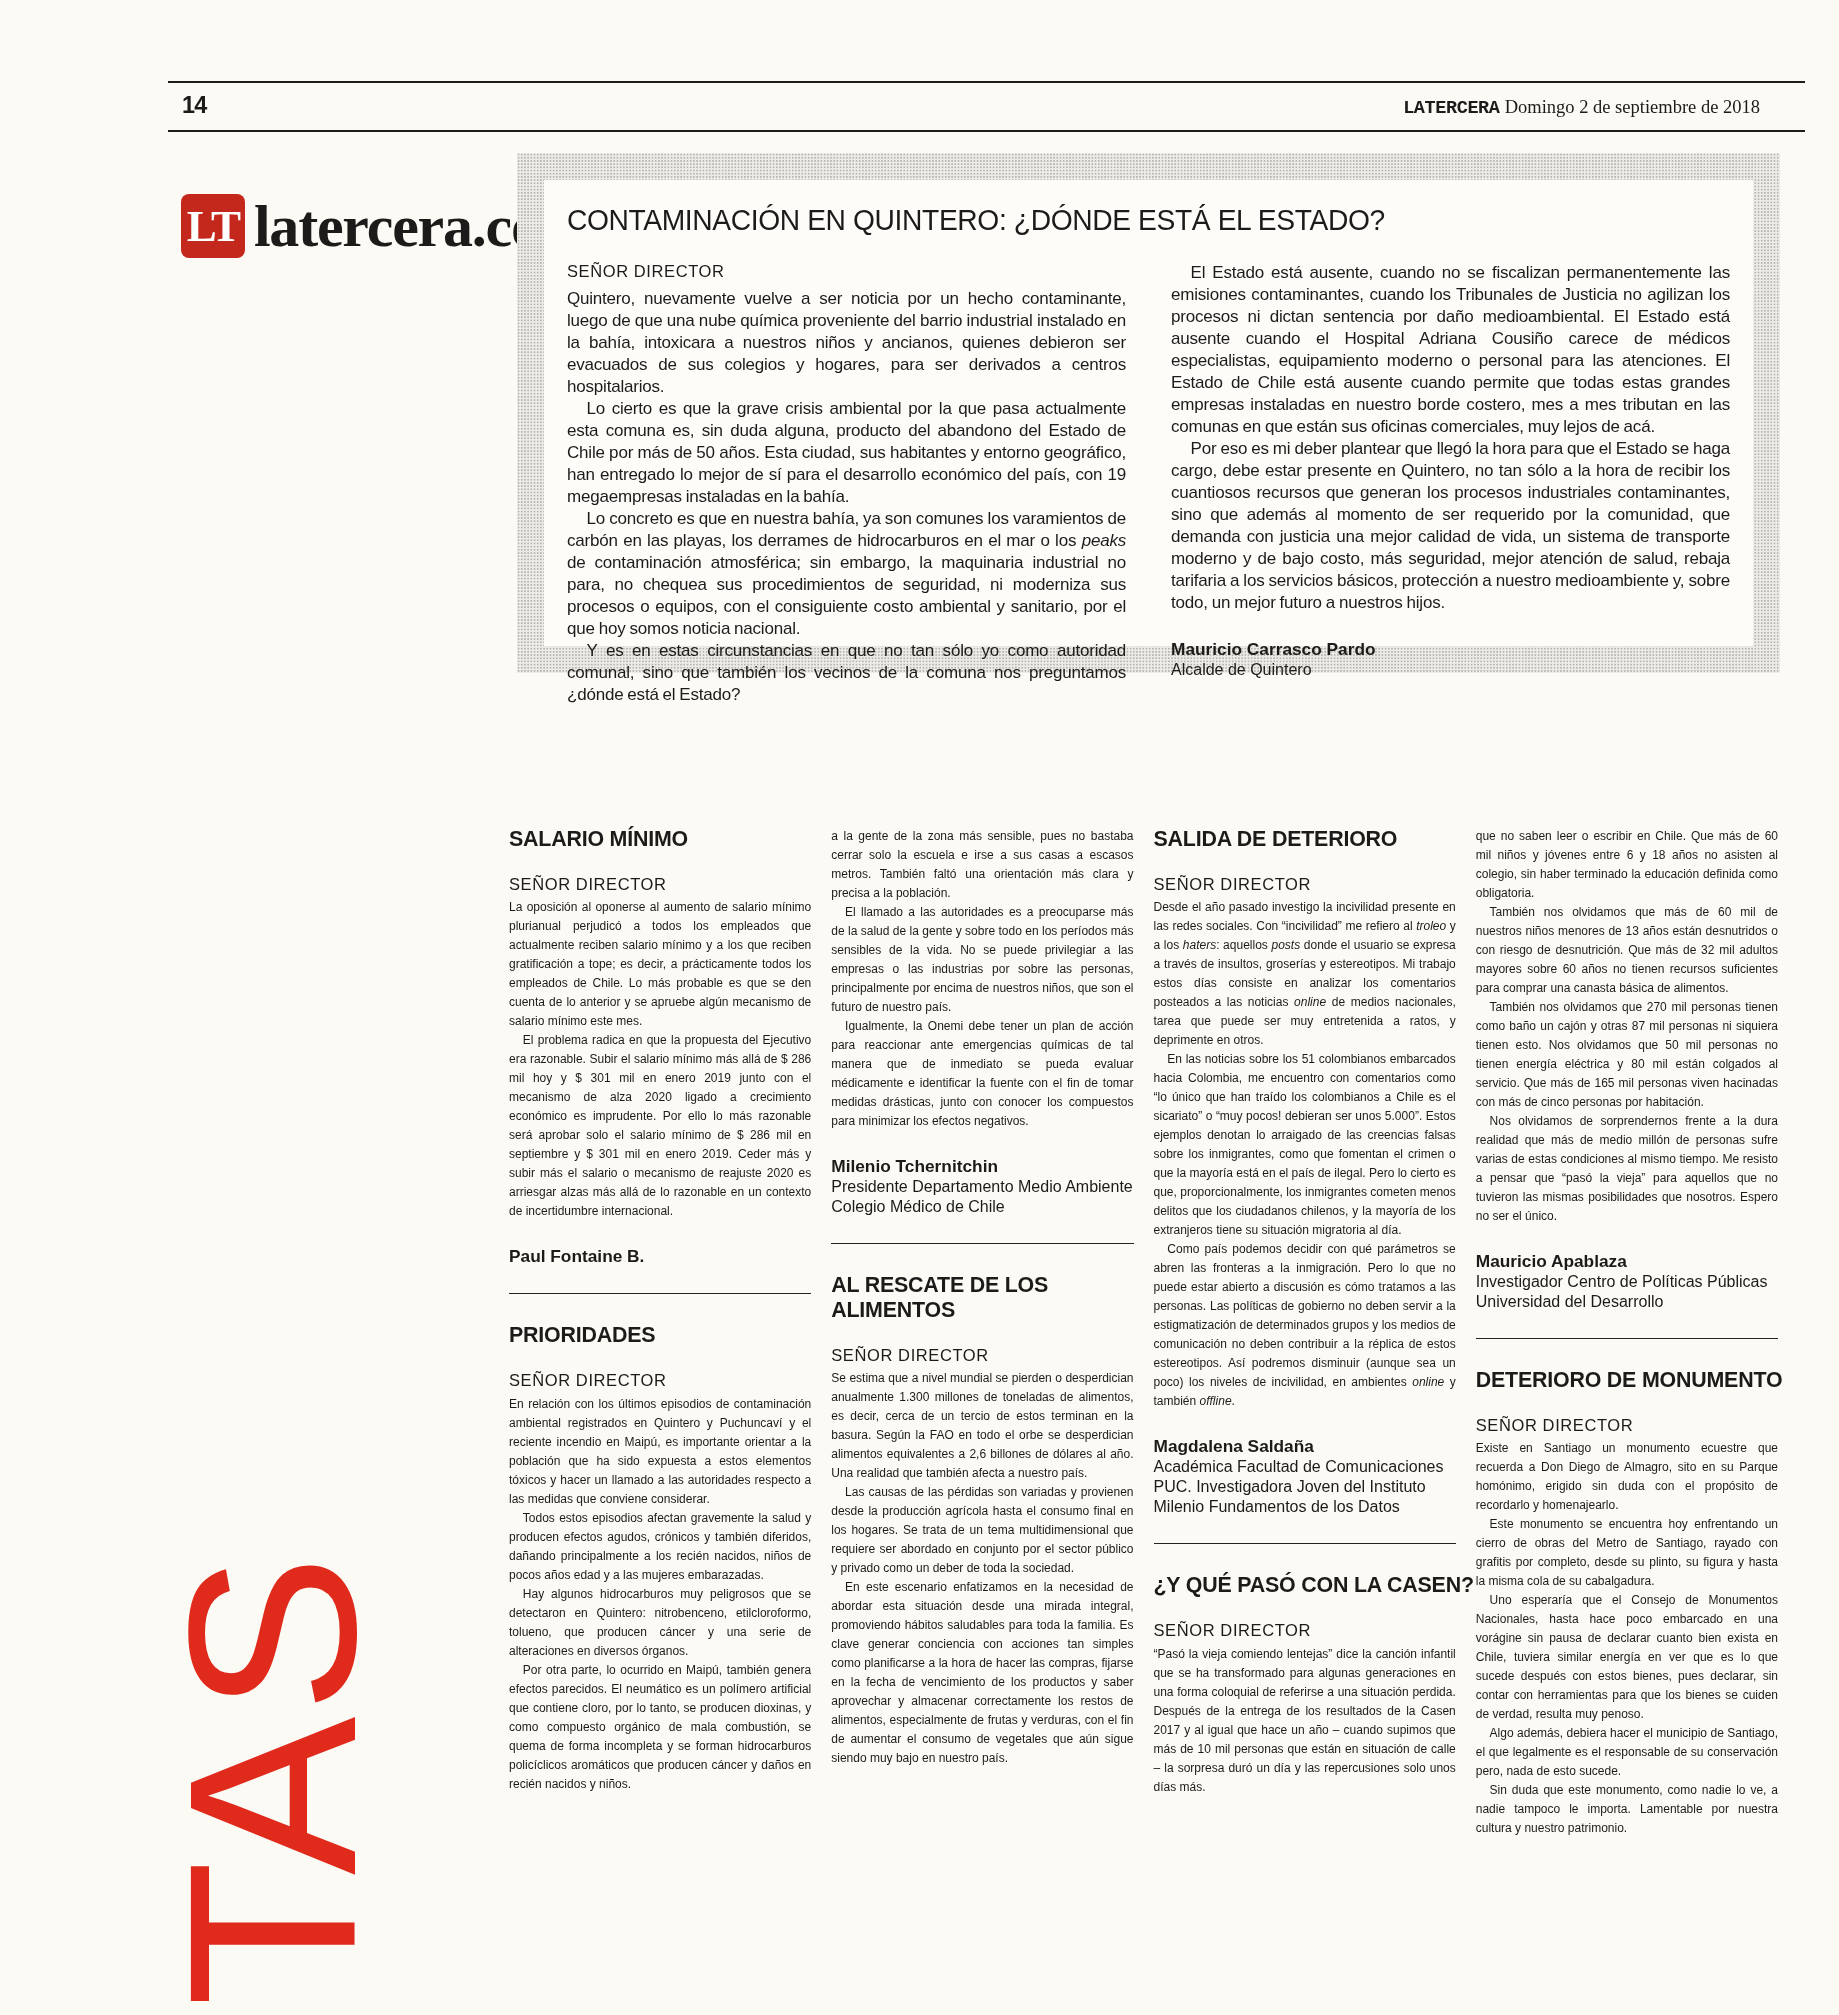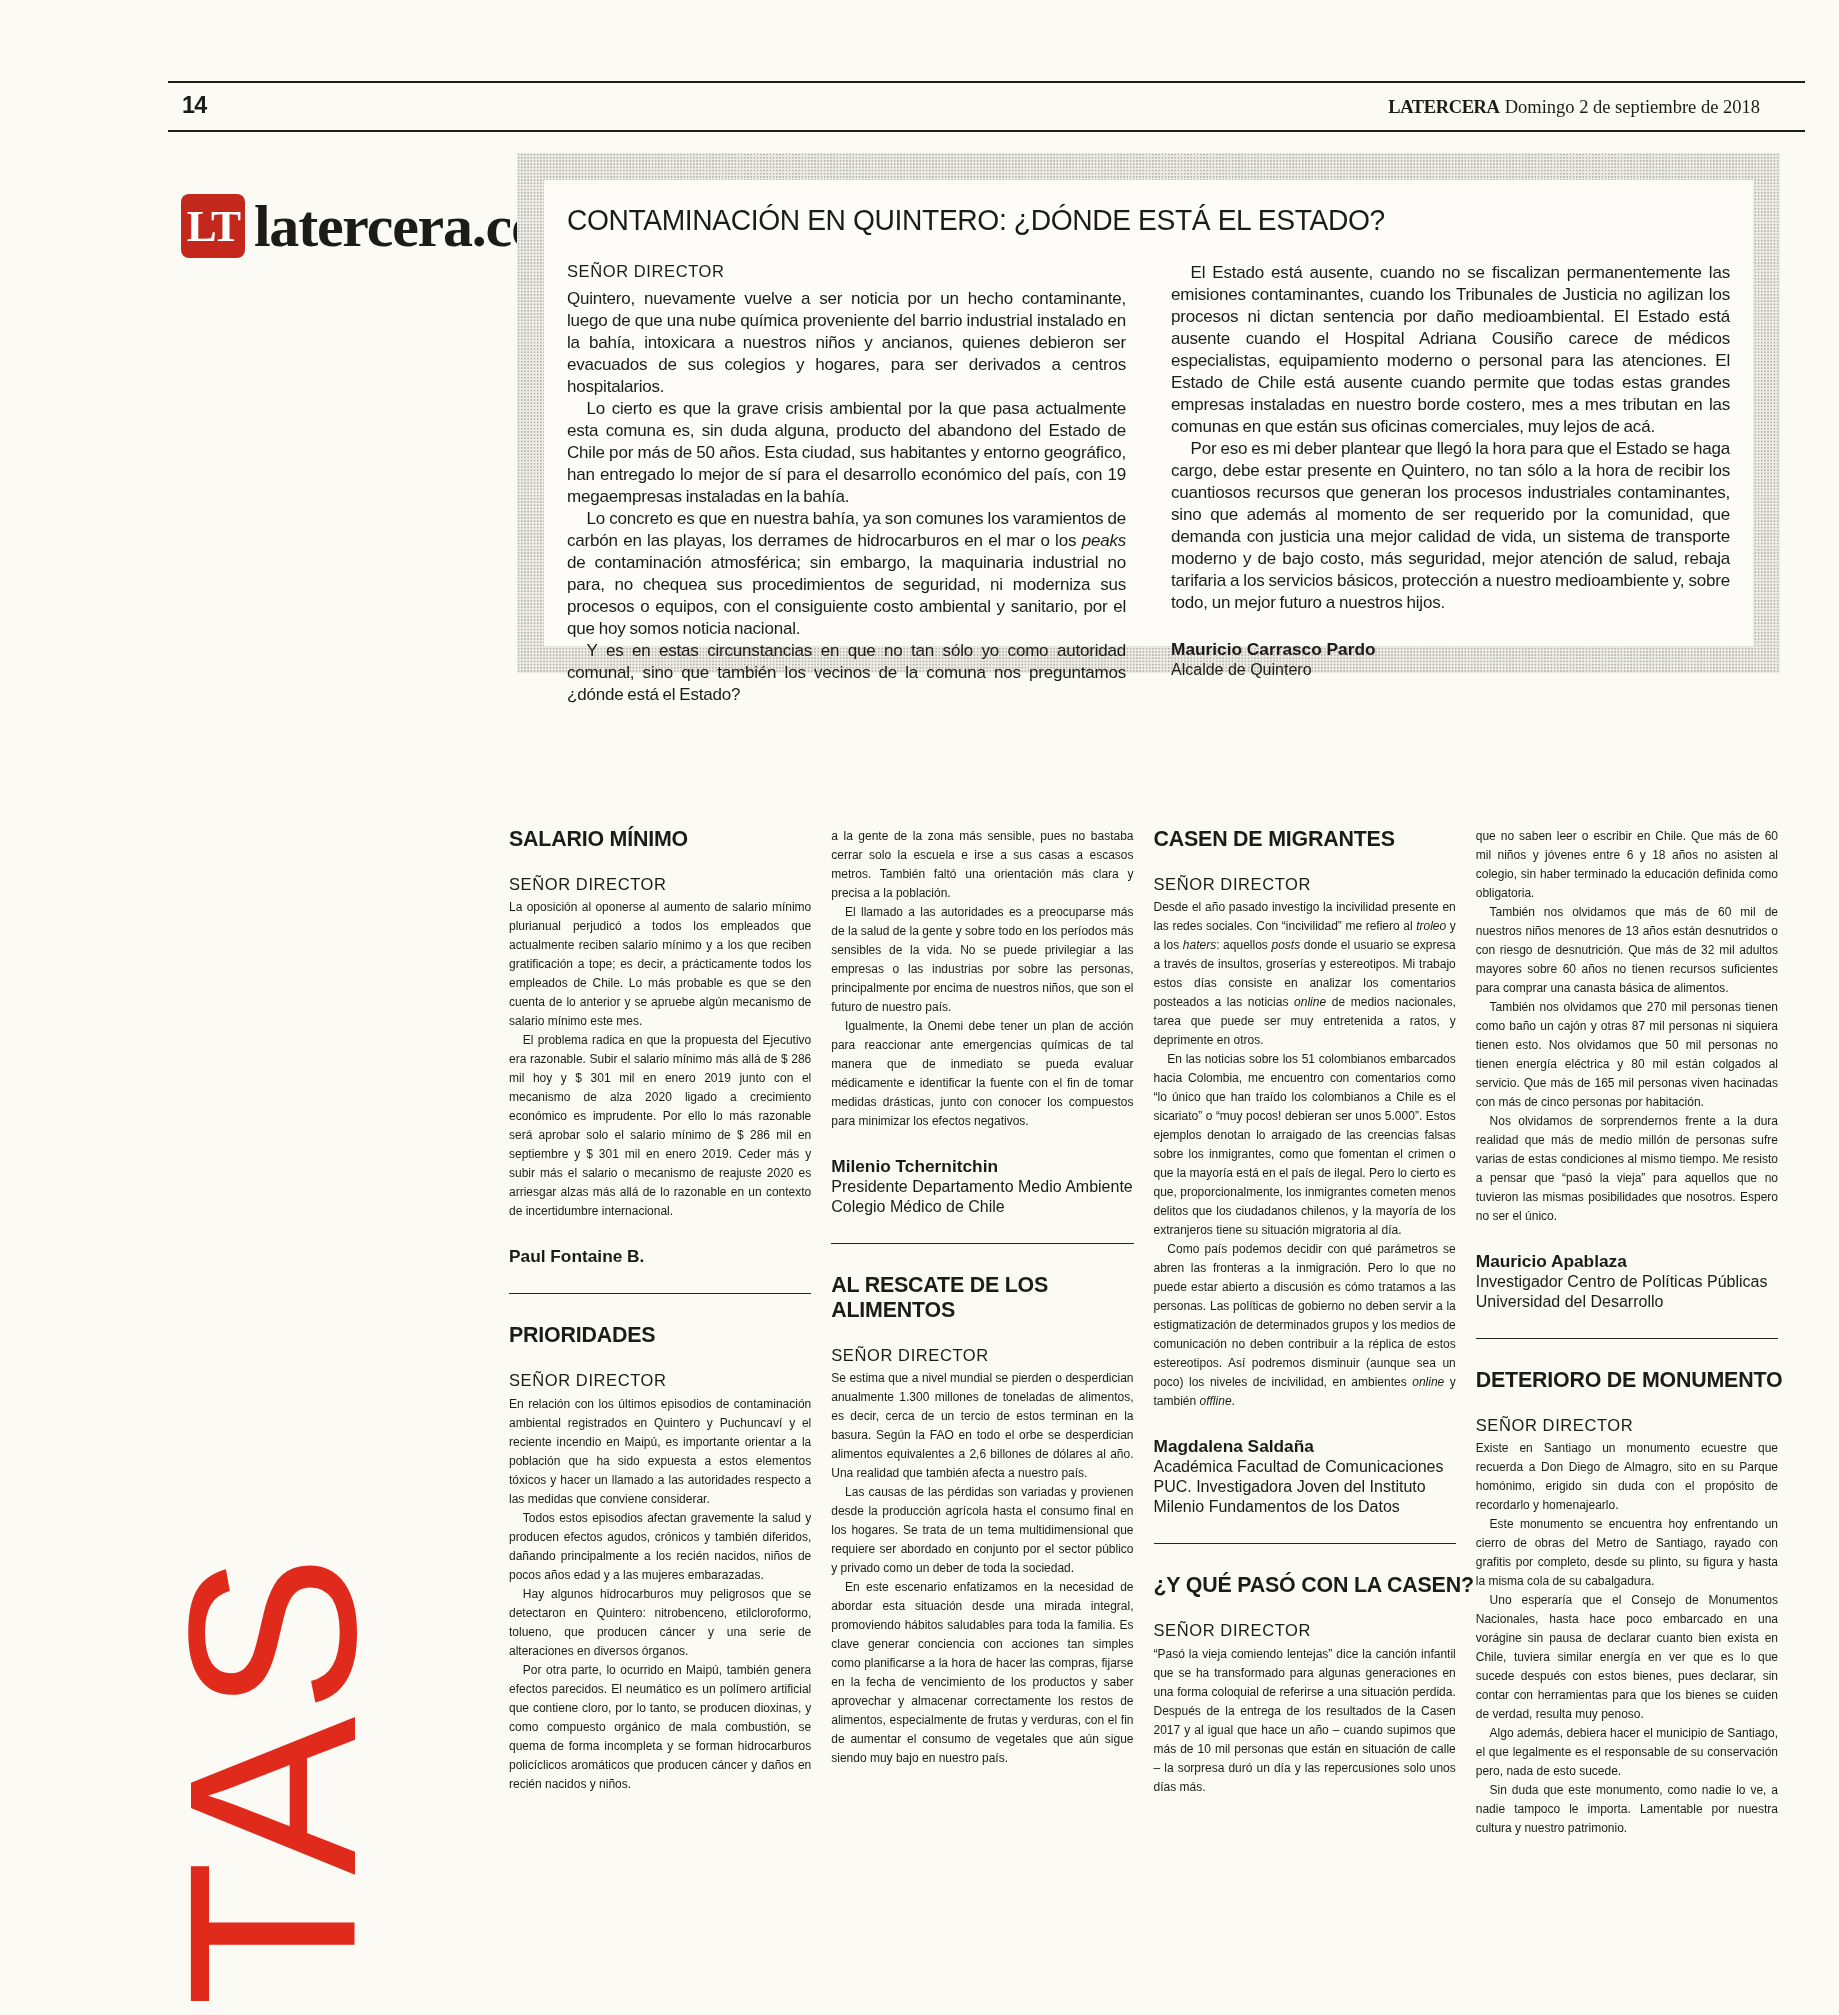--- a/index.html
+++ b/index.html
@@ -7,21 +7,21 @@
     width:1839px;height:2539px;position:relative;overflow:hidden;
     background:#fbfaf5;color:#1c1b19;
     font-family:"Liberation Sans",sans-serif;
     -webkit-font-smoothing:antialiased;
   }
   .rule{position:absolute;background:#1d1c1a;height:2.4px;}
   #rule-top{left:168px;top:81px;width:1637px;}
   #rule-bottom{left:168px;top:130px;width:1637px;}
   #page-number{position:absolute;left:182px;top:92px;font-size:23.4px;font-weight:700;letter-spacing:-0.8px;}
   #masthead{position:absolute;right:79px;top:96px;font-size:18.5px;white-space:nowrap;}
-  #masthead .brand{font-weight:700;letter-spacing:-0.4px;font-family:Liberation Serif, serif;}
+  #masthead .brand{font-weight:700;letter-spacing:-0.4px;font-family:Liberation Mono, monospace;}
   #masthead .date{font-family:"Liberation Serif",serif;}
   
   #logo{position:absolute;left:181px;top:194px;display:flex;align-items:center;}
   #logo .lt-box{width:64px;height:64px;border-radius:8px;display:flex;align-items:center;justify-content:center;
     font-family:"Liberation Serif",serif;font-weight:700;font-size:45px;color:#fff;letter-spacing:-1.6px;}
   #logo .wordmark{font-family:"Liberation Serif",serif;font-weight:700;font-size:60px;letter-spacing:-1.2px;margin-left:8.9px;line-height:1;}
   
   #featured-frame{position:absolute;left:517px;top:153px;width:1263px;height:520px;
     background-color:#ecebe6;
     background-image:radial-gradient(circle,#b4b3ae 0.7px,rgba(0,0,0,0) 0.8px);
@@ -120,21 +120,21 @@
       </div>
       <hr class="letter-divider">
       <h3 class="letter-heading">AL RESCATE DE LOS
 ALIMENTOS</h3>
       <p class="salutation">SEÑOR DIRECTOR</p>
       <p class="body-p">Se estima que a nivel mundial se pierden o desperdician anualmente 1.300 millones de toneladas de alimentos, es decir, cerca de un tercio de estos terminan en la basura. Según la FAO en todo el orbe se desperdician alimentos equivalentes a 2,6 billones de dólares al año. Una realidad que también afecta a nuestro país.</p>
       <p class="body-p indent">Las causas de las pérdidas son variadas y provienen desde la producción agrícola hasta el consumo final en los hogares. Se trata de un tema multidimensional que requiere ser abordado en conjunto por el sector público y privado como un deber de toda la sociedad.</p>
       <p class="body-p indent">En este escenario enfatizamos en la necesidad de abordar esta situación desde una mirada integral, promoviendo hábitos saludables para toda la familia. Es clave generar conciencia con acciones tan simples como planificarse a la hora de hacer las compras, fijarse en la fecha de vencimiento de los productos y saber aprovechar y almacenar correctamente los restos de alimentos, especialmente de frutas y verduras, con el fin de aumentar el consumo de vegetales que aún sigue siendo muy bajo en nuestro país.</p>
     </div>
   <div class="col">
-      <h3 class="letter-heading">CASEN DE MIGRANTES</h3>
+      <h3 class="letter-heading">SALIDA DE DETERIORO</h3>
       <p class="salutation">SEÑOR DIRECTOR</p>
       <p class="body-p">Desde el año pasado investigo la incivilidad presente en las redes sociales. Con “incivilidad” me refiero al <i>troleo</i> y a los <i>haters</i>: aquellos <i>posts</i> donde el usuario se expresa a través de insultos, groserías y estereotipos. Mi trabajo estos días consiste en analizar los comentarios posteados a las noticias <i>online</i> de medios nacionales, tarea que puede ser muy entretenida a ratos, y deprimente en otros.</p>
       <p class="body-p indent">En las noticias sobre los 51 colombianos embarcados hacia Colombia, me encuentro con comentarios como “lo único que han traído los colombianos a Chile es el sicariato” o “muy pocos! debieran ser unos 5.000”. Estos ejemplos denotan lo arraigado de las creencias falsas sobre los inmigrantes, como que fomentan el crimen o que la mayoría está en el país de ilegal. Pero lo cierto es que, proporcionalmente, los inmigrantes cometen menos delitos que los ciudadanos chilenos, y la mayoría de los extranjeros tiene su situación migratoria al día.</p>
       <p class="body-p indent">Como país podemos decidir con qué parámetros se abren las fronteras a la inmigración. Pero lo que no puede estar abierto a discusión es cómo tratamos a las personas. Las políticas de gobierno no deben servir a la estigmatización de determinados grupos y los medios de comunicación no deben contribuir a la réplica de estos estereotipos. Así podremos disminuir (aunque sea un poco) los niveles de incivilidad, en ambientes <i>online</i> y también <i>offline</i>.</p>
       <div class="signature">
         <span class="sig-name">Magdalena Saldaña</span>
         <span class="sig-role">Académica Facultad de Comunicaciones PUC. Investigadora Joven del Instituto Milenio Fundamentos de los Datos</span>
       </div>
       <hr class="letter-divider">
       <h3 class="letter-heading">¿Y QUÉ PASÓ CON LA CASEN?</h3>

